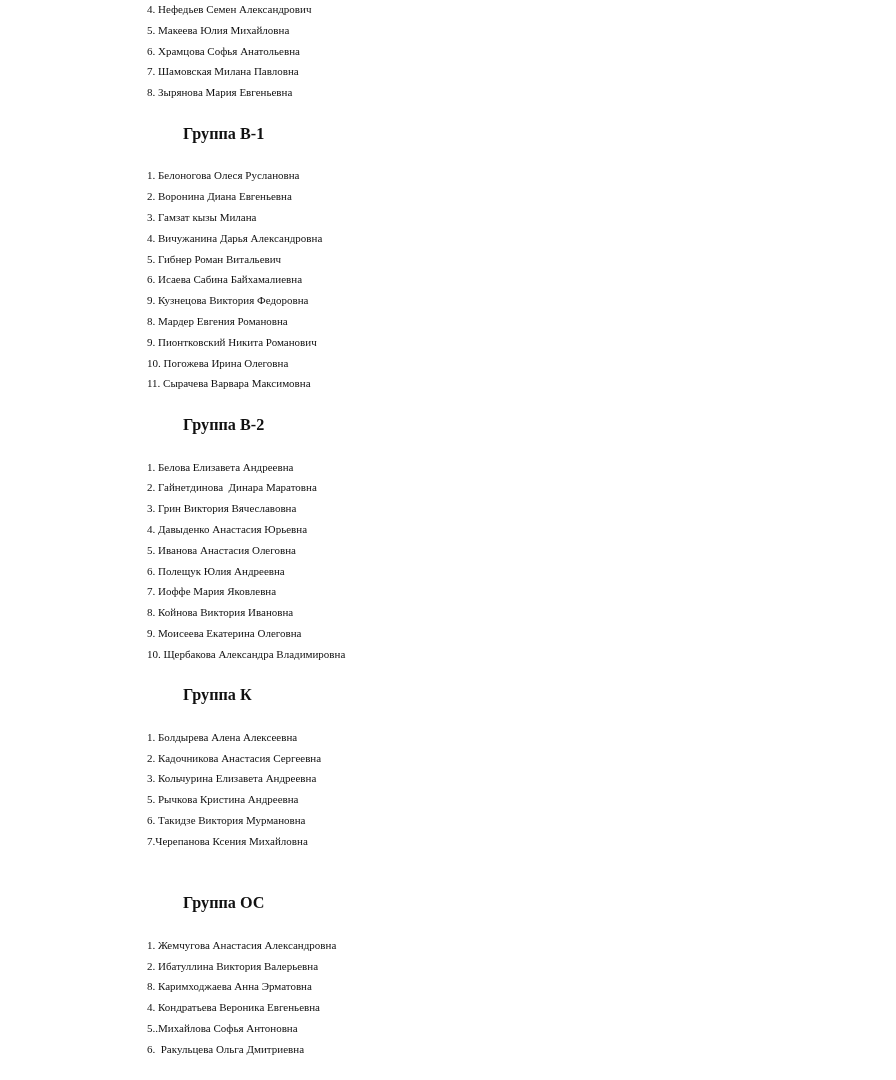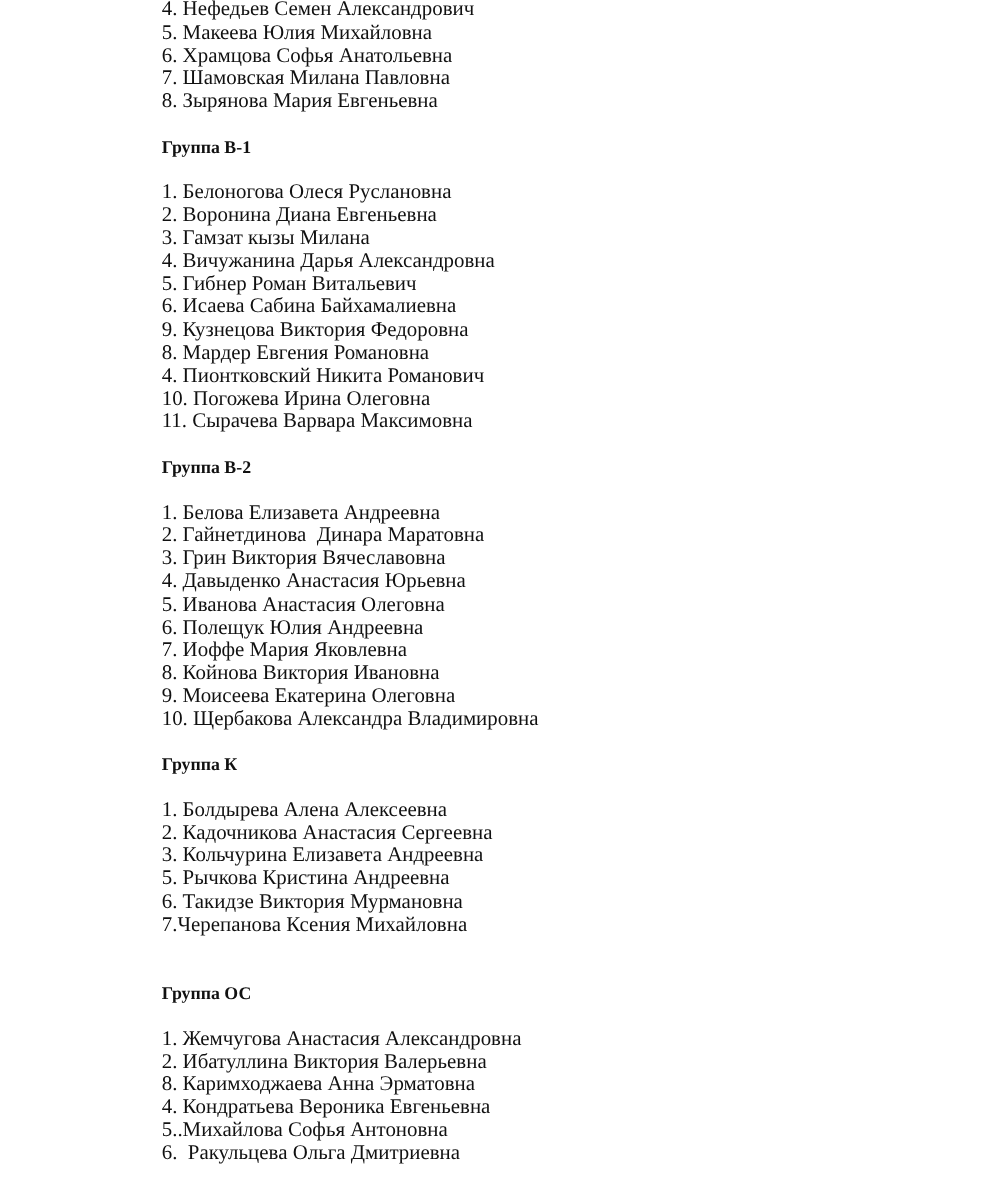--- a/index.html
+++ b/index.html
@@ -15,31 +15,32 @@
       font-family: "Liberation Serif", "DejaVu Serif", serif;
       color: #111111;
     }
     .page {
       position: absolute;
       left: 147px;
       top: -1px;
       width: 700px;
     }
     .line {
-      font-size: 19px;
+      font-size: 11px;
       line-height: 20.8px;
       height: 20.8px;
       white-space: pre;
     }
     .heading {
       font-weight: bold;
       font-size: 16.2px;
       line-height: 20.8px;
       height: 20.8px;
       white-space: pre;
+      margin-left: 36px;
     }
     .gap { height: 20.8px; }
     .gap-lg { height: 41.6px; }
   </style>
 </head>
 <body>
 
 <div class="page">
 
   <div>
@@ -56,21 +57,21 @@
     <div class="heading">Группа В-1</div>
     <div class="gap"></div>
     <div class="line">1. Белоногова Олеся Руслановна</div>
     <div class="line">2. Воронина Диана Евгеньевна</div>
     <div class="line">3. Гамзат кызы Милана</div>
     <div class="line">4. Вичужанина Дарья Александровна</div>
     <div class="line">5. Гибнер Роман Витальевич</div>
     <div class="line">6. Исаева Сабина Байхамалиевна</div>
     <div class="line">9. Кузнецова Виктория Федоровна</div>
     <div class="line">8. Мардер Евгения Романовна</div>
-    <div class="line">4. Пионтковский Никита Романович</div>
+    <div class="line">9. Пионтковский Никита Романович</div>
     <div class="line">10. Погожева Ирина Олеговна</div>
     <div class="line">11. Сырачева Варвара Максимовна</div>
   </div>
 
   <div class="gap"></div>
 
   <div>
     <div class="heading">Группа В-2</div>
     <div class="gap"></div>
     <div class="line">1. Белова Елизавета Андреевна</div>

